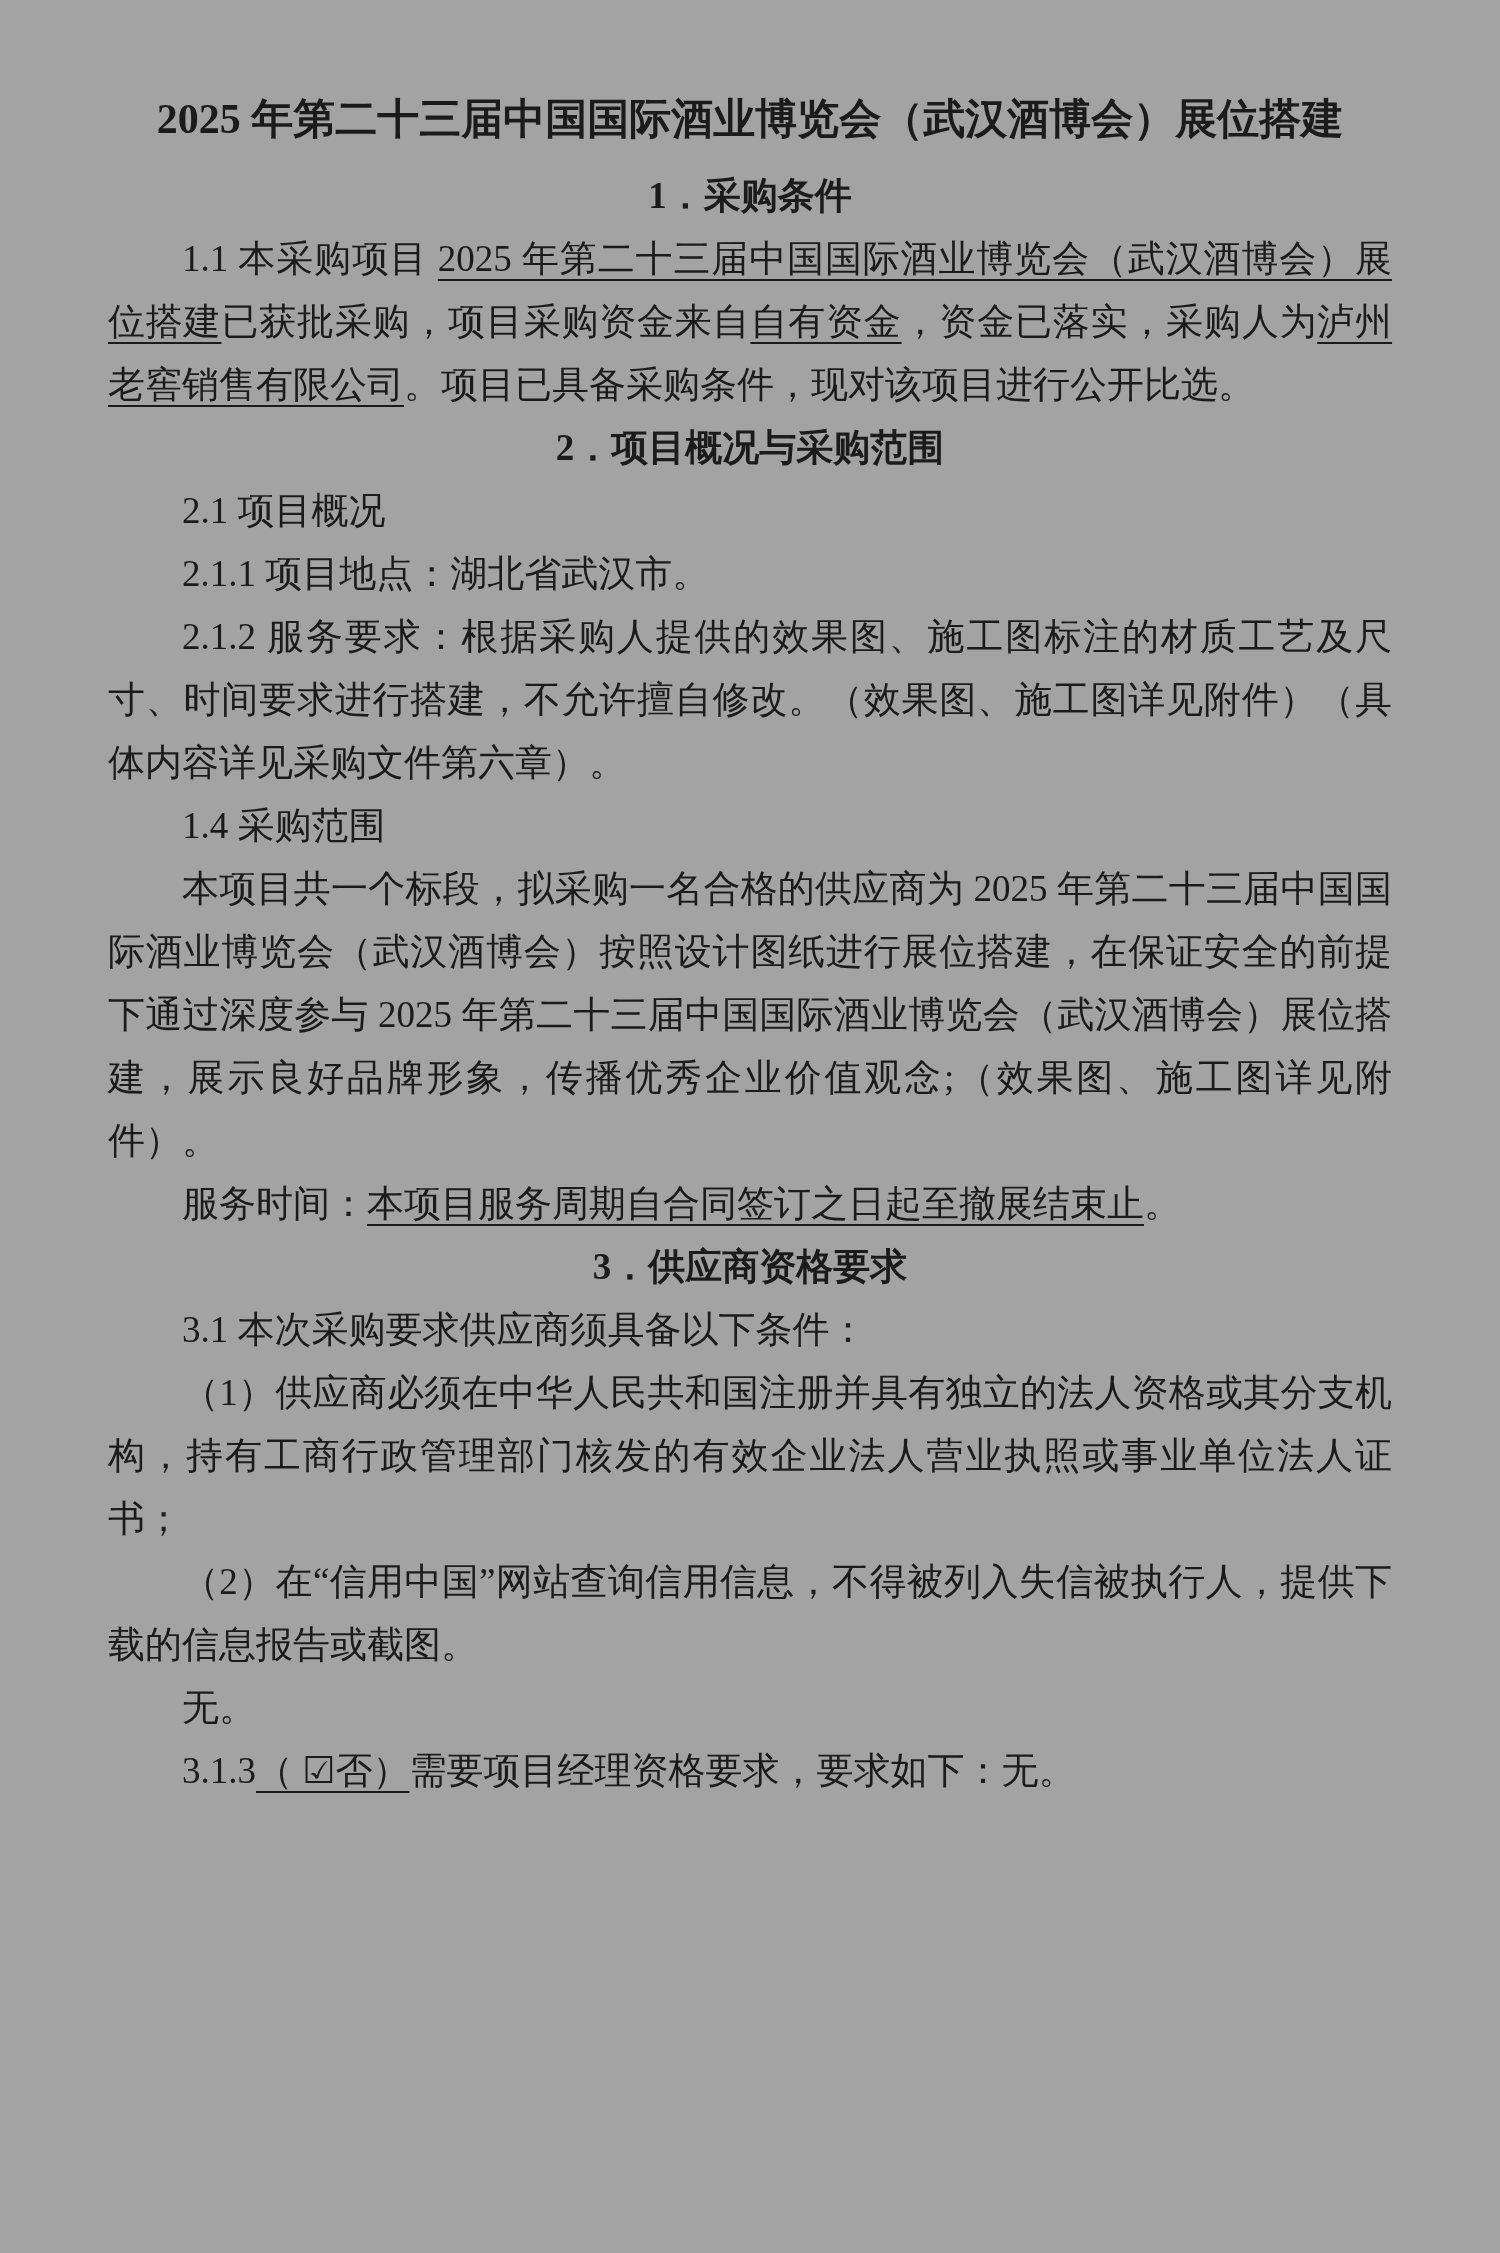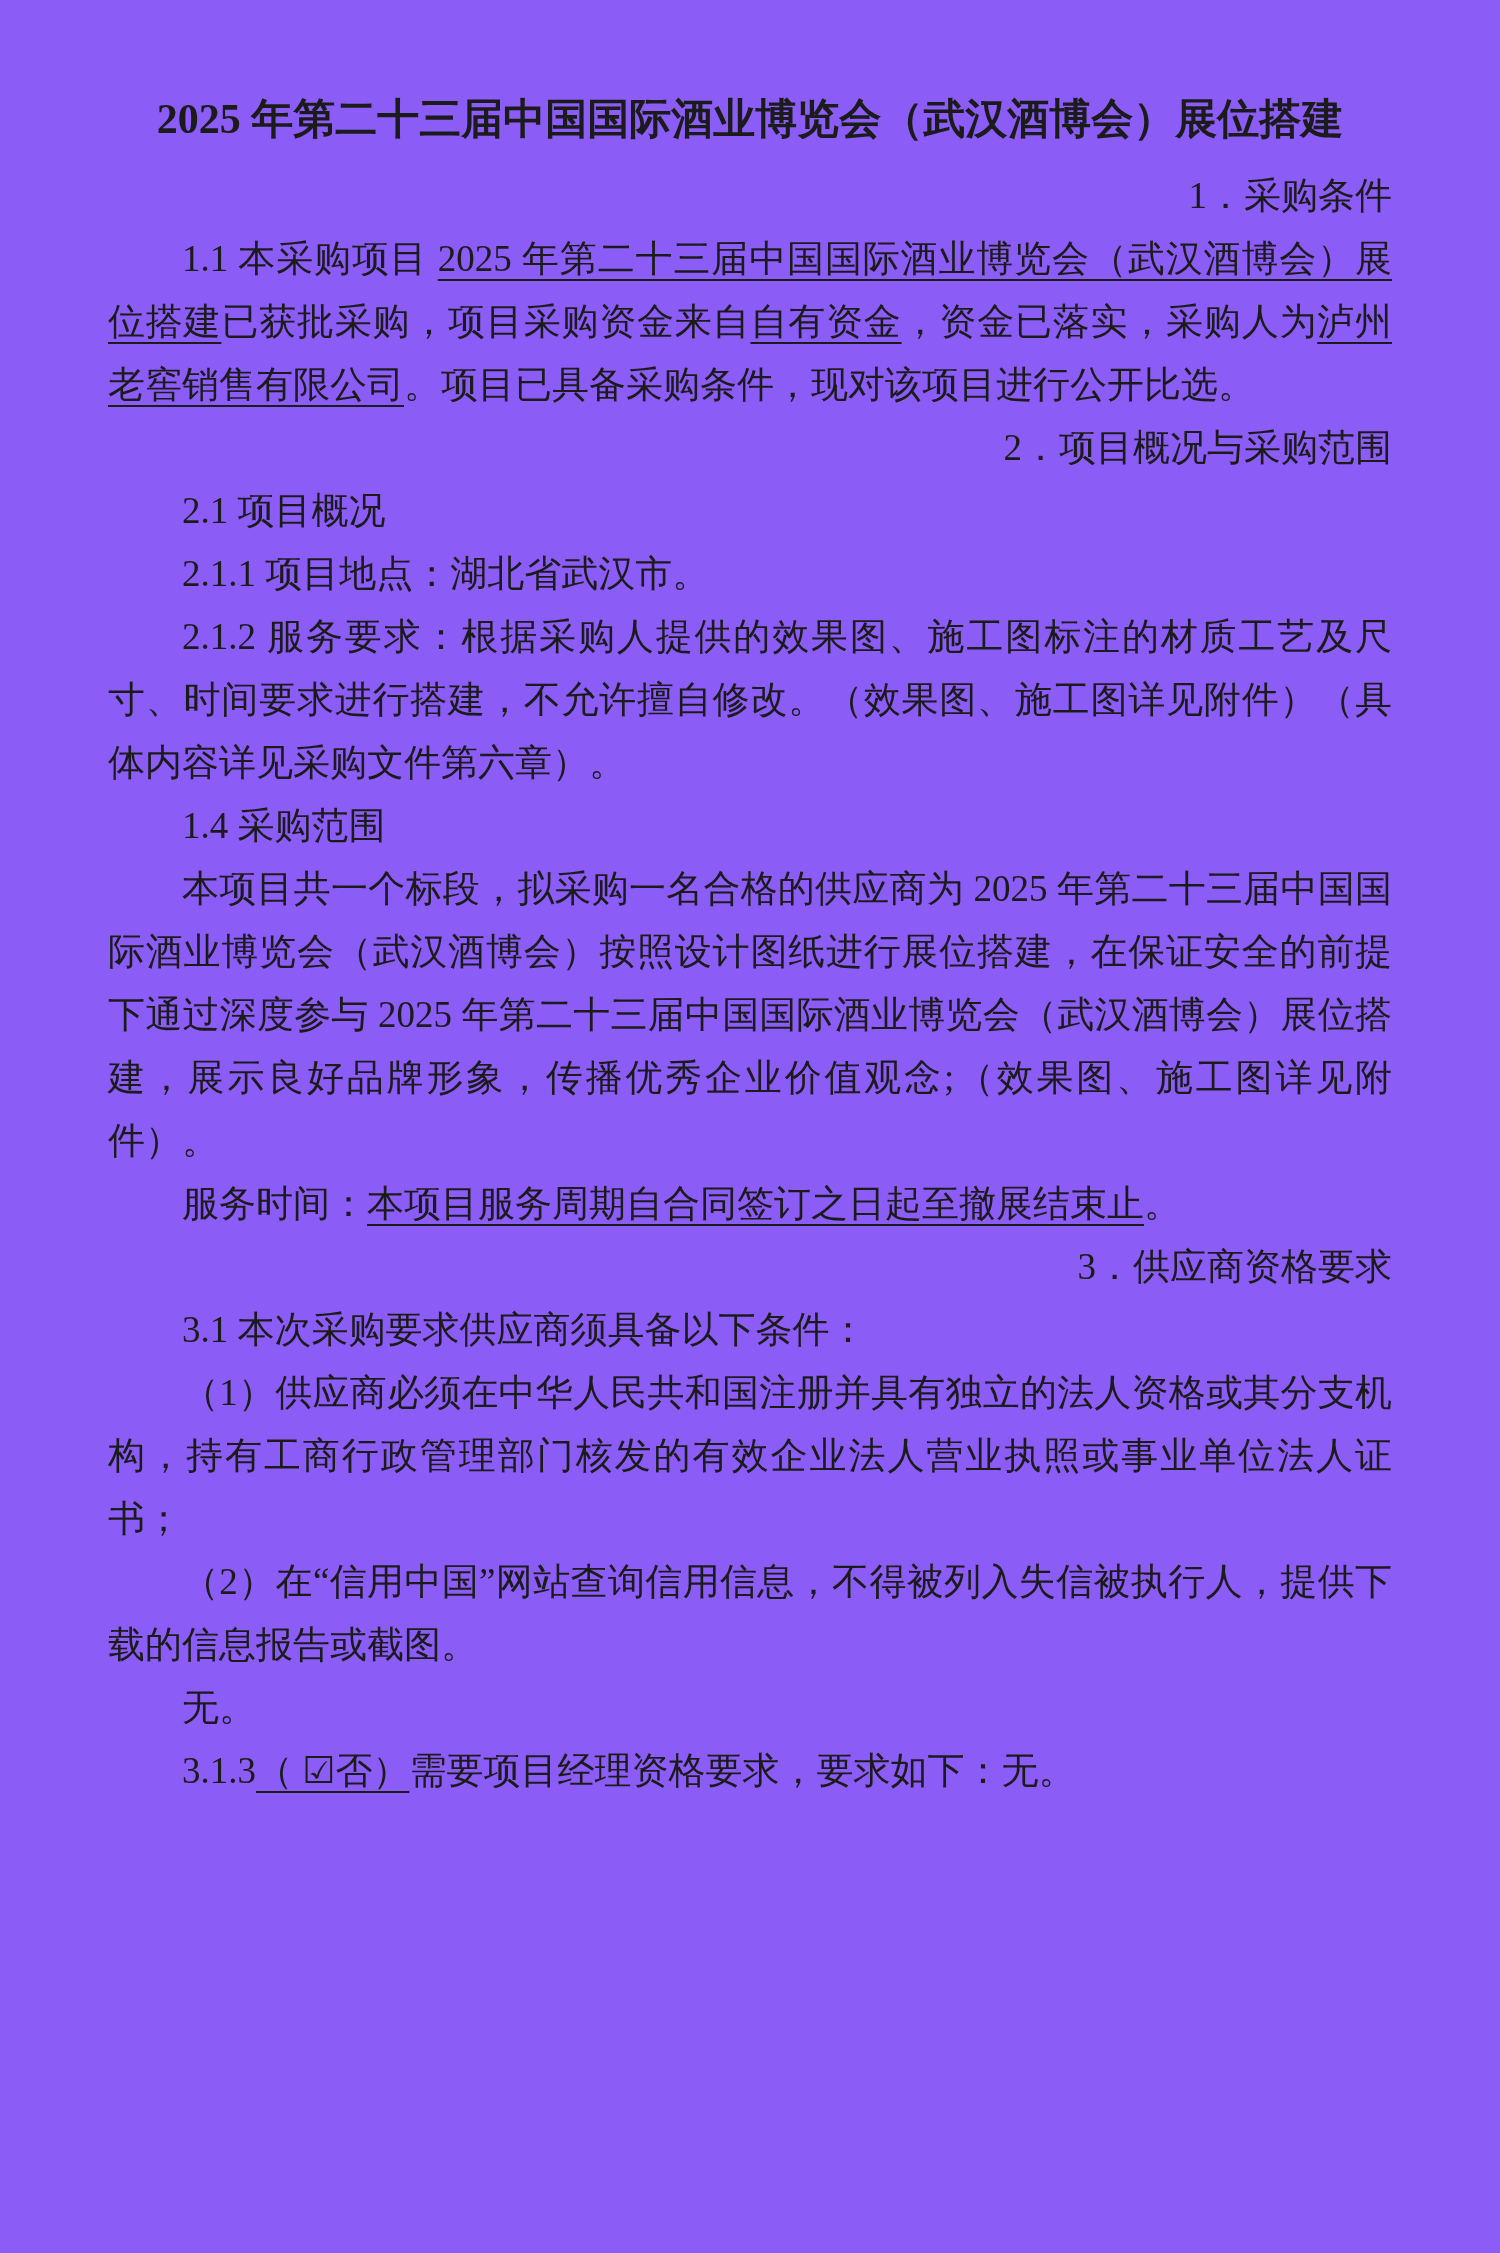--- a/index.html
+++ b/index.html
@@ -5,43 +5,43 @@
   html,body { margin:0; padding:0; }
   body {
     background:#e9e9e9;
     font-family:"Liberation Serif","DejaVu Serif",serif;
   }
   .page {
     position:relative;
     width:1500px;
     height:2253px;
     margin:0 auto;
-    background:#8b5cf6;
+    background:#a3a3a3;
     color:#1b1b1b;
     box-sizing:border-box;
     padding:88px 108px 0 108px;
     overflow:hidden;
   }
   .doc-title {
     margin:0 0 14px 0;
     font-size:42px;
     font-weight:bold;
     line-height:62px;
     text-align:center;
   }
   .doc-title .title-line { display:block; }
   .doc-body p {
     margin:0;
     font-size:37px;
     line-height:63px;
     text-align:justify;
   }
   .doc-body p.heading {
-    font-weight:normal;
-    text-align:right;
+    font-weight:bold;
+    text-align:center;
   }
   .doc-body p.body-indent {
     text-indent:74px;
   }
   .u {
     text-decoration:underline;
     text-decoration-thickness:2px;
     text-underline-offset:8px;
   }
 </style>

